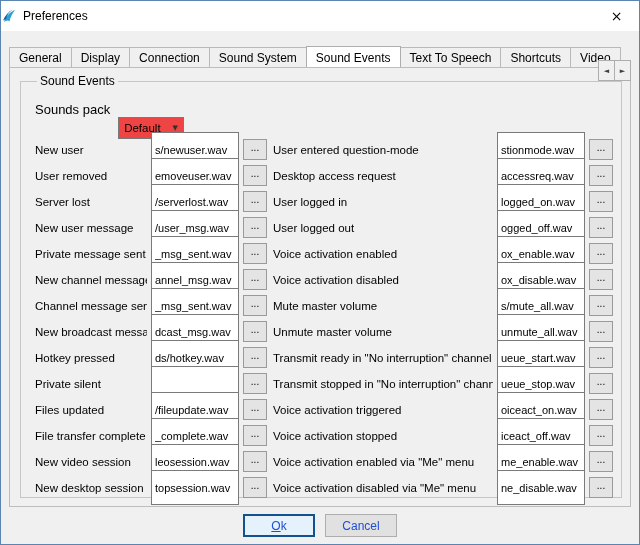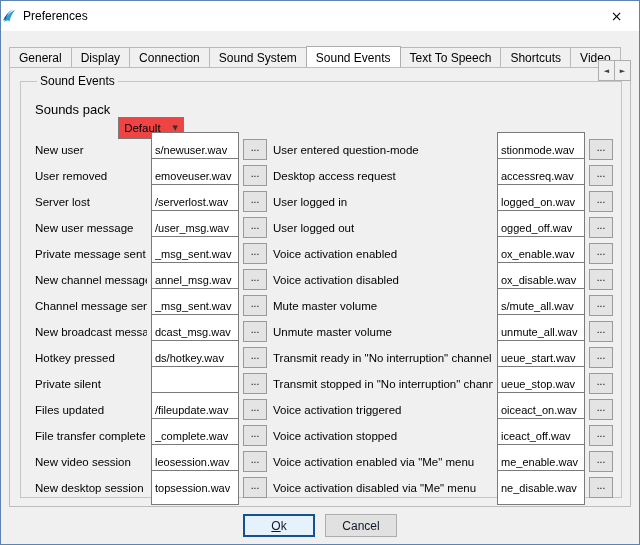--- a/index.html
+++ b/index.html
@@ -128,21 +128,21 @@
   }
 
   
   .button-row {
     margin-top: 7px;
     display: flex; justify-content: center; gap: 10px;
   }
   .dlg-btn {
     width: 72px; height: 23px;
     font-family: "Liberation Sans", sans-serif;
-    font-size: 12px; color: #0f172a;
+    font-size: 12px; color: #1d4ed8;
     background: #e1e1e1; border: 1px solid #adadad;
     cursor: default;
   }
   .dlg-btn.default-btn {
     border: 2px solid #10538f;
     background: #e5f1fb;
   }
   .mnemonic { text-decoration: underline; }
 </style>
 </head>

